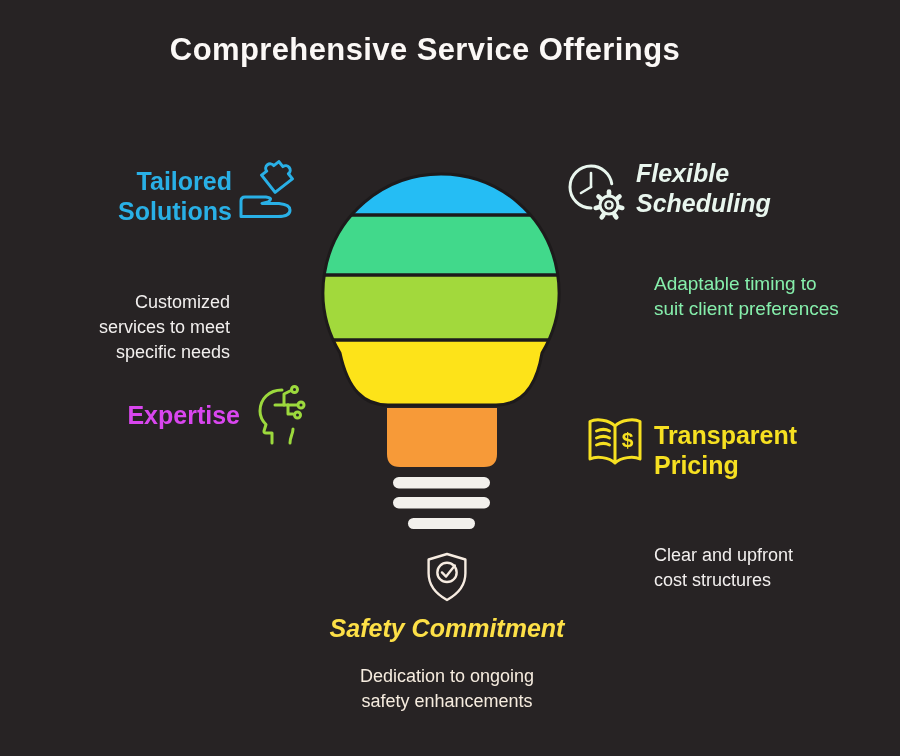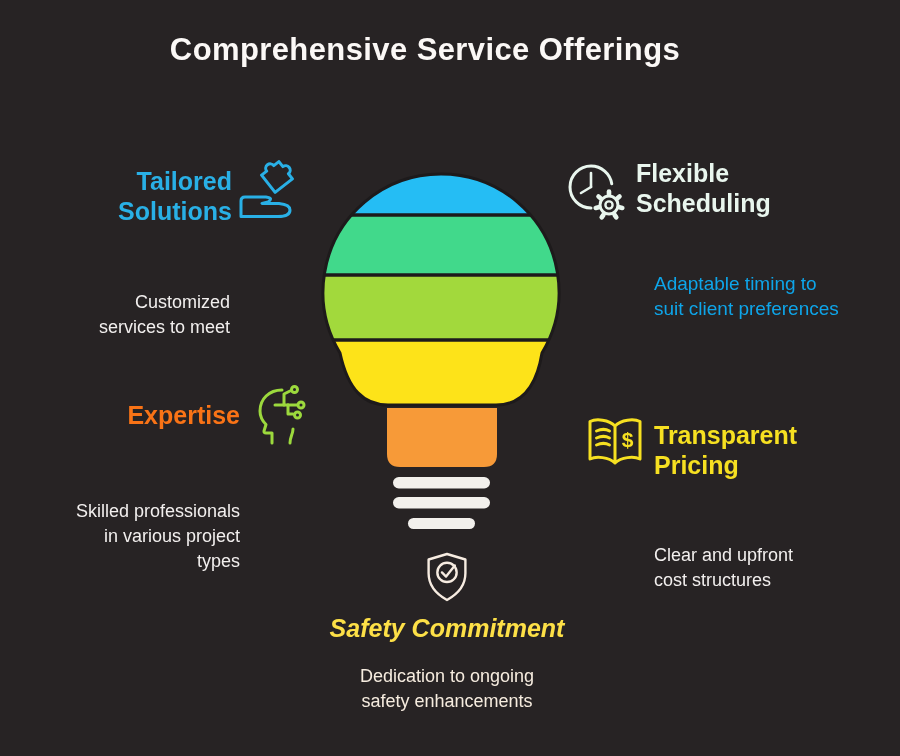--- a/index.html
+++ b/index.html
@@ -8,26 +8,26 @@
     font-family:"Liberation Sans",sans-serif;overflow:hidden;
   }
   .abs{position:absolute;}
   #main-title{
     left:0;top:32px;width:850px;text-align:center;
     color:#fbf8f6;font-size:31px;font-weight:700;letter-spacing:.4px;
   }
   .sec-title{font-size:25px;font-weight:700;line-height:30px;}
   .sec-desc{font-size:18px;line-height:25px;font-weight:400;}
   .t-blue{color:#29b0e6;}
-  .t-mint{color:#e9f6ee;}
-  .t-lime{color:#f97316;}
+  .t-mint{color:#e9f6ee;font-style:italic;}
+  .t-lime{color:#d946ef;}
   .t-yellow{color:#f6e021;}
   .t-cream{color:#fde047;font-style:italic;}
   .d-white{color:#f2efee;margin-top:36px;}
-  .d-green{color:#0ea5e9;}
+  .d-green{color:#86efac;}
   .d-cream{color:#f6ecdf;}
   .right{text-align:right;}
   .left{text-align:left;}
   .center{text-align:center;}
   svg{display:block;}
 </style>
 </head>
 <body>
 
 <div id="canvas">
@@ -64,20 +64,21 @@
     <g fill="none" stroke="#29b0e6" stroke-width="3" stroke-linecap="round" stroke-linejoin="round">
       <g transform="translate(41,17) rotate(-38)">
         <path d="M -11 -11 L -4.5 -11 A 4.5 4.5 0 1 1 4.5 -11 L 11 -11 L 11 -4.5 A 4.5 4.5 0 1 1 11 4.5 L 11 11 L -11 11 Z"></path>
       </g>
       <path d="M 5 41 Q 5 37 9 37 L 30 37 Q 38 38 32 42 L 26 43.5 L 43 43.5 Q 54 44.5 54 50 Q 54 56.5 42 56.5 L 5 56.5 Z"></path>
     </g>
   </svg>
   <div class="abs sec-desc d-white right" style="left:70px;top:254px;width:160px;">
     <div>Customized</div>
     <div>services to meet</div>
+    <div>specific needs</div>
   </div>
 
   <svg class="abs" style="left:564px;top:160px;" width="66" height="66" viewBox="0 0 66 66">
     <g fill="none" stroke="#e9f6ee" stroke-linecap="round" stroke-linejoin="round">
       <circle cx="27" cy="27" r="21" stroke-width="3" stroke-dasharray="95 37" transform="rotate(90 27 27)"></circle>
       <path d="M 27 27 L 27 13" stroke-width="2.6"></path>
       <path d="M 27 27 L 17 33" stroke-width="2.6"></path>
       <g>
         <circle cx="45" cy="45" r="9" stroke-width="3"></circle>
         <circle cx="45" cy="45" r="3.6" stroke-width="2.4"></circle>
@@ -111,25 +112,20 @@
       <path d="M 42 59 C 42 53 45 50 45 45"></path>
       <path d="M 27 21 H 40"></path>
       <path d="M 36 21 V 10 L 42 7"></path>
       <path d="M 40 21 H 49"></path>
       <path d="M 40 21 V 30 H 45"></path>
       <circle cx="46.5" cy="5.5" r="3"></circle>
       <circle cx="53" cy="21" r="3"></circle>
       <circle cx="49.5" cy="31" r="3"></circle>
     </g>
   </svg>
-  <div class="abs sec-desc d-white right" style="left:50px;top:463px;width:190px;">
-    <div>Skilled professionals</div>
-    <div>in various project</div>
-    <div>types</div>
-  </div>
 
   <svg class="abs" style="left:584px;top:414px;" width="62" height="60" viewBox="0 0 62 60">
     <g fill="none" stroke="#f6e021" stroke-width="3" stroke-linecap="round" stroke-linejoin="round">
       <path d="M 31 12 C 25 5.5 12 4.5 6 7.5 L 6 45 C 12 42 25 43 31 49 C 37 43 50 42 56 45 L 56 7.5 C 50 4.5 37 5.5 31 12 L 31 49"></path>
       <path d="M 12.5 17 C 17 15 22 15 25.5 17"></path>
       <path d="M 12.5 24 C 17 22 22 22 25.5 24"></path>
       <path d="M 12.5 31 C 17 29 22 29 25.5 31"></path>
     </g>
     <text x="43.5" y="33" text-anchor="middle" font-family="Liberation Sans, sans-serif" font-size="21" font-weight="700" fill="#f6e021">$</text>
   </svg>

